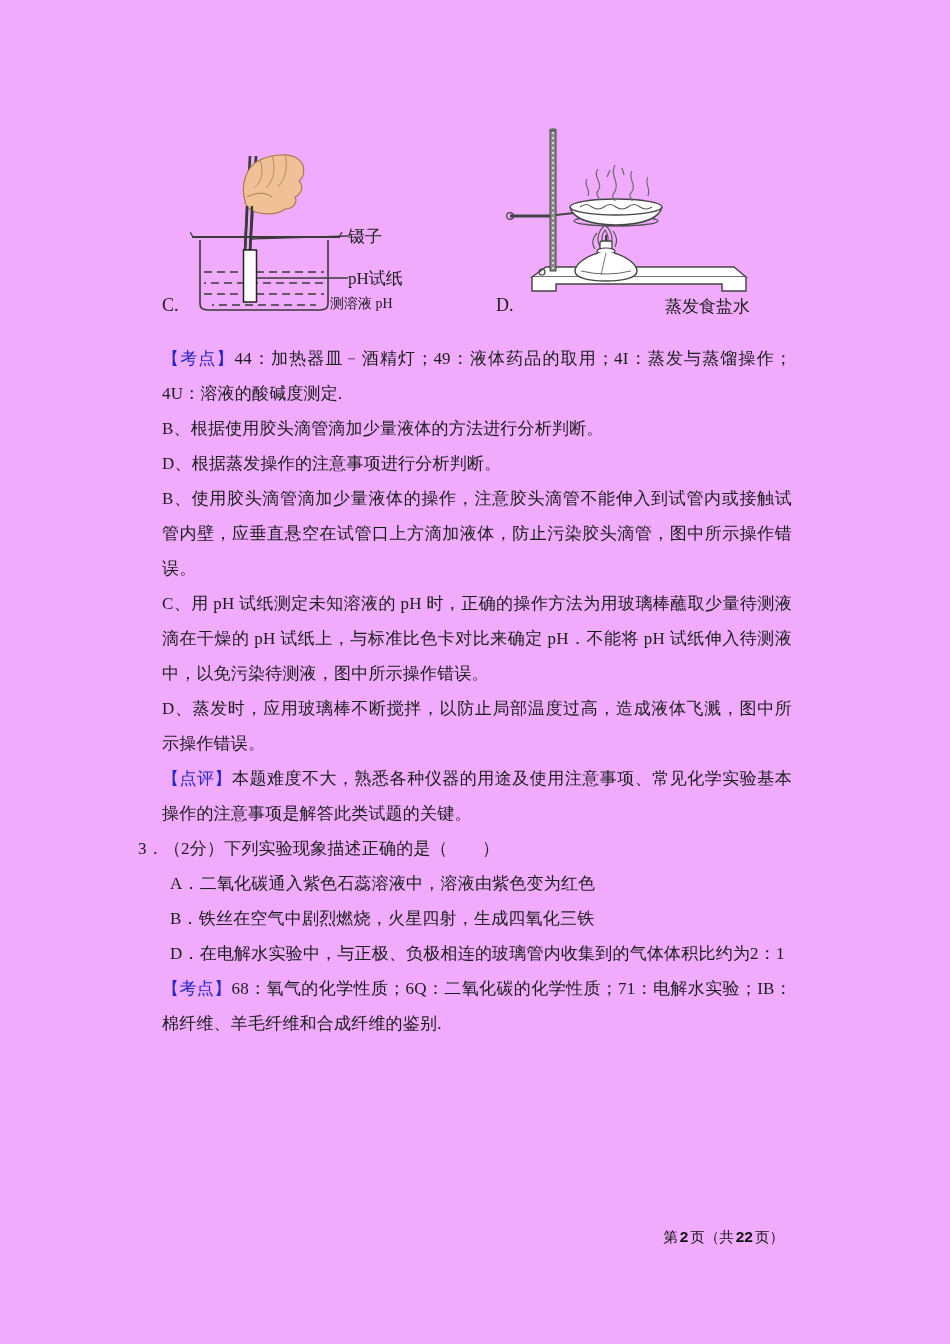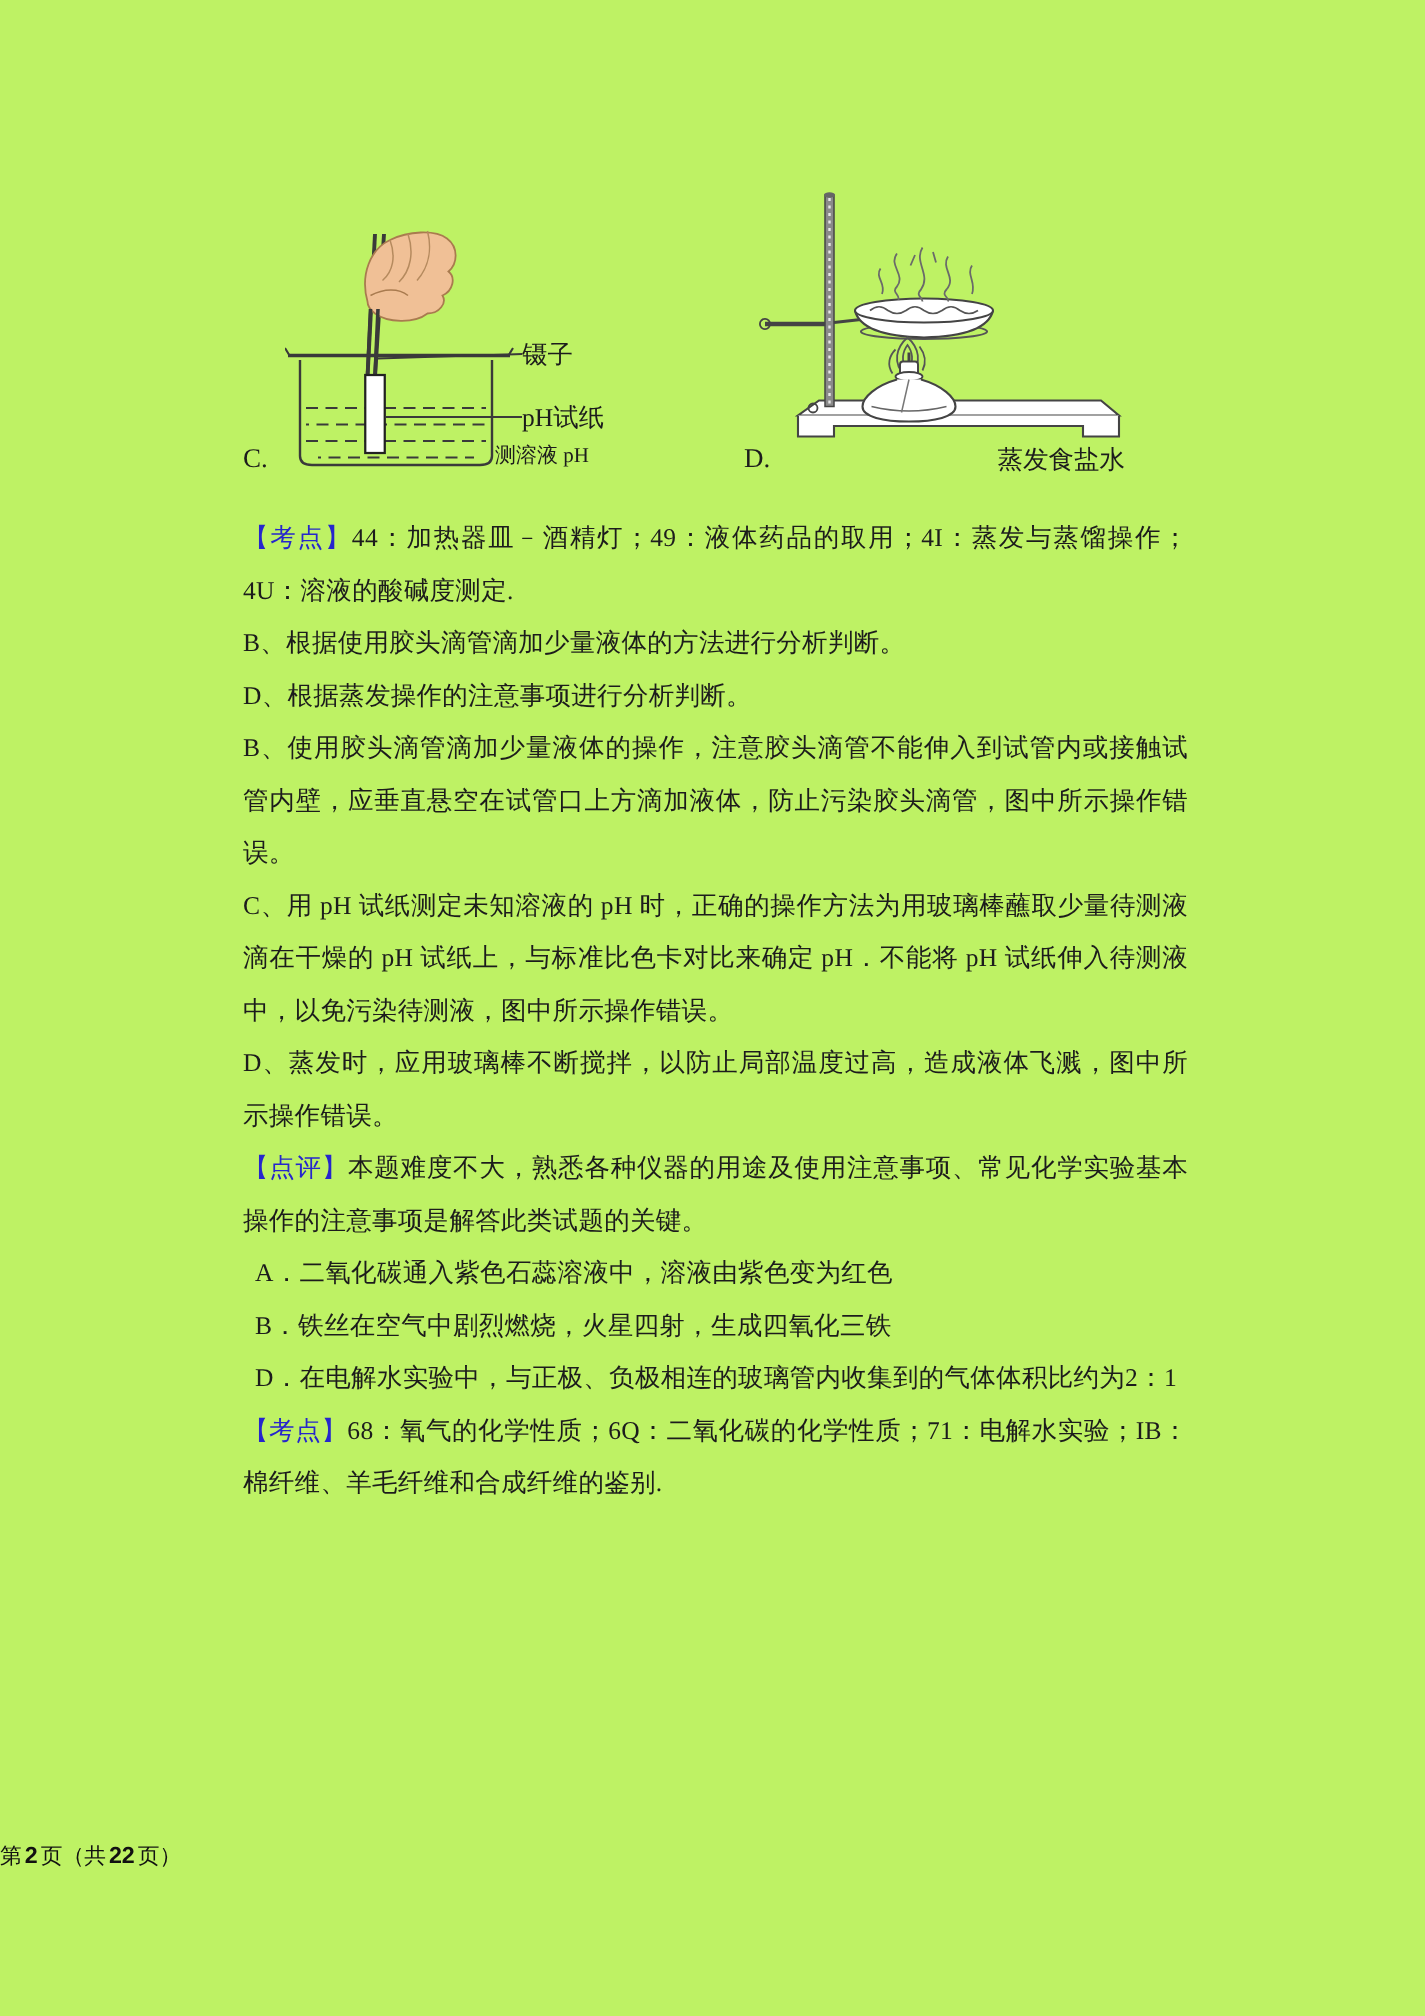--- a/index.html
+++ b/index.html
@@ -1,16 +1,16 @@
 <!DOCTYPE html>
 <html><head>
 <meta charset="utf-8">
 <style>
   html,body{margin:0;padding:0;background:#ffffff;}
-  .page{position:relative;width:950px;height:1344px;background:#bef264;overflow:hidden;
+  .page{position:relative;width:950px;height:1344px;background:#f0abfc;overflow:hidden;
         font-family:"Liberation Serif","DejaVu Serif",serif;color:#1C1C1C;}
   .content{position:absolute;left:162px;top:125px;width:630px;}
   
   .figure-area{position:relative;width:630px;height:216px;}
   .figure-area svg{position:absolute;}
   #fig-c{left:28px;top:26px;}
   #fig-d{left:340px;top:0;}
   .fig-label{position:absolute;font-size:17px;line-height:20px;white-space:nowrap;}
   .lbl-tweezers{left:186px;top:102px;}
   .lbl-phpaper{left:186px;top:144px;}
@@ -19,21 +19,21 @@
   .cap-c{position:absolute;left:168px;top:0;font-size:14px;}
   .opt-d{position:absolute;left:334px;top:0;font-size:18px;}
   .cap-d{position:absolute;left:503px;top:0;font-size:17px;}
   
   .paras{width:630px;}
   .para{margin:0;font-size:17px;line-height:35px;text-align:justify;letter-spacing:0.2px;}
   .para .tag{color:#2626CC;}
   .para.question{margin-left:-24px;}
   .para.option{margin-left:8px;}
   
-  .footer{position:absolute;left:0;top:1228px;width:784px;text-align:left;
+  .footer{position:absolute;left:0;top:1228px;width:784px;text-align:right;
           font-size:14.5px;color:#111;}
   .footer .pgnum{font-family:"Liberation Sans","DejaVu Sans",sans-serif;font-weight:bold;
                  font-size:15.5px;padding:0 2px;}
   svg .ln{stroke:#3a3a3a;fill:none;}
 </style>
 </head>
 <body>
 
 <div class="page">
 
@@ -143,20 +143,21 @@
     </div>
 
     <div class="paras">
         <p class="para"><span class="tag">【考点】</span><span>44：加热器皿﹣酒精灯；49：液体药品的取用；4I：蒸发与蒸馏操作；4U：溶液的酸碱度测定.</span></p>
         <p class="para"><span>B、根据使用胶头滴管滴加少量液体的方法进行分析判断。</span></p>
         <p class="para"><span>D、根据蒸发操作的注意事项进行分析判断。</span></p>
         <p class="para"><span>B、使用胶头滴管滴加少量液体的操作，注意胶头滴管不能伸入到试管内或接触试管内壁，应垂直悬空在试管口上方滴加液体，防止污染胶头滴管，图中所示操作错误。</span></p>
         <p class="para"><span>C、用 pH 试纸测定未知溶液的 pH 时，正确的操作方法为用玻璃棒蘸取少量待测液滴在干燥的 pH 试纸上，与标准比色卡对比来确定 pH．不能将 pH 试纸伸入待测液中，以免污染待测液，图中所示操作错误。</span></p>
         <p class="para"><span>D、蒸发时，应用玻璃棒不断搅拌，以防止局部温度过高，造成液体飞溅，图中所示操作错误。</span></p>
         <p class="para"><span class="tag">【点评】</span><span>本题难度不大，熟悉各种仪器的用途及使用注意事项、常见化学实验基本操作的注意事项是解答此类试题的关键。</span></p>
+        <p class="para question"><span>3．（2分）下列实验现象描述正确的是（　　）</span></p>
         <p class="para option"><span>A．二氧化碳通入紫色石蕊溶液中，溶液由紫色变为红色</span></p>
         <p class="para option"><span>B．铁丝在空气中剧烈燃烧，火星四射，生成四氧化三铁</span></p>
         <p class="para option"><span>D．在电解水实验中，与正极、负极相连的玻璃管内收集到的气体体积比约为2：1</span></p>
         <p class="para"><span class="tag">【考点】</span><span>68：氧气的化学性质；6Q：二氧化碳的化学性质；71：电解水实验；IB：棉纤维、羊毛纤维和合成纤维的鉴别.</span></p>
       </div>
 
   </div>
 
   <div class="footer"><span>第</span><span class="pgnum">2</span><span>页（共</span><span class="pgnum">22</span><span>页）</span></div>
 

